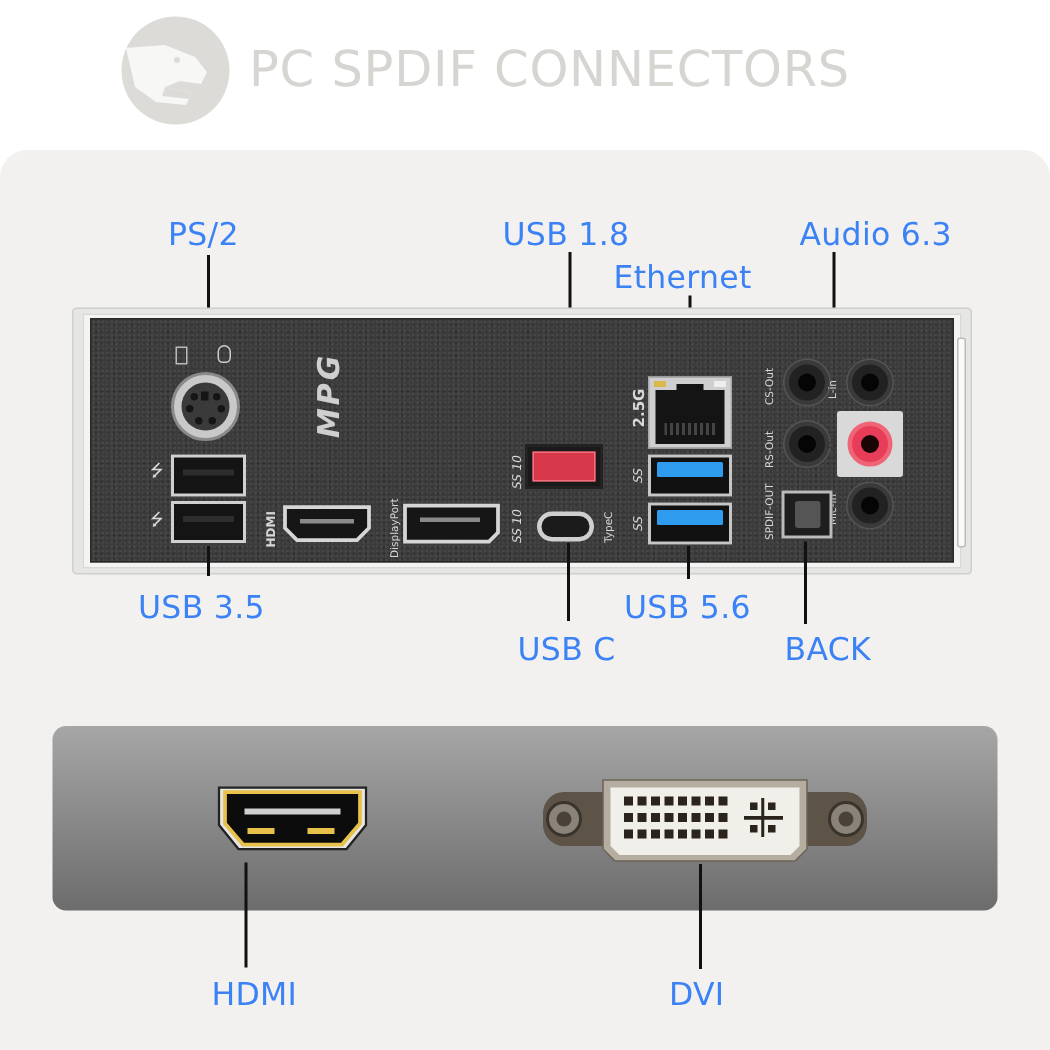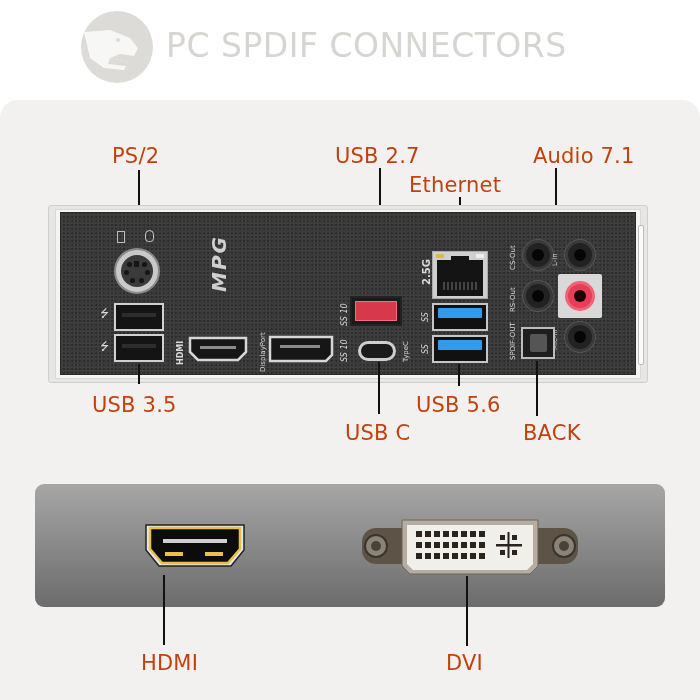--- a/index.html
+++ b/index.html
@@ -9,21 +9,21 @@
   .abs { position: absolute; }
 
   
   #logo { left: 80px; top: 10px; width: 74px; height: 74px; }
   #title { left: 166px; top: 26px; font-size: 33px; letter-spacing: 0.5px; color: #d6d5d1; font-weight: normal; white-space: nowrap; }
 
   
   #panel { left: 0; top: 100px; width: 700px; height: 600px; background: #f2f1ef; border-radius: 18px 18px 0 0; }
 
   
-  .lbl { position: absolute; font-size: 19px; color: #c2410c; white-space: nowrap; letter-spacing: 0.2px; }
+  .lbl { position: absolute; font-size: 19px; color: #3b82f6; white-space: nowrap; letter-spacing: 0.2px; }
   .lbl-big { font-size: 21px; }
   .vline { position: absolute; width: 2px; background: #111; }
 
   
   #shield-frame { left: 48px; top: 205px; width: 600px; height: 178px; background: #e6e6e4; border: 1px solid #cfcfcd; border-radius: 3px; }
   #shield-frame-in { left: 55px; top: 209px; width: 586px; height: 170px; background: #f4f4f3; border: 1px solid #d8d8d6; }
   #plate { left: 60px; top: 212px; width: 576px; height: 163px; background: #3b3b3b;
     background-image: radial-gradient(rgba(255,255,255,0.06) 1px, transparent 1px), radial-gradient(rgba(0,0,0,0.25) 1px, transparent 1px);
     background-size: 3px 3px, 4px 4px; background-position: 0 0, 1px 2px; border: 1px solid #2a2a2a; }
   #side-slot { left: 638px; top: 225px; width: 6px; height: 140px; border: 1px solid #bcbcba; border-radius: 2px; background: #fafafa; }
@@ -75,27 +75,27 @@
     <circle cx="38" cy="30" r="2" fill="#dcdbd7"></circle>
   </svg>
 </div>
 <div class="abs" id="title">PC SPDIF CONNECTORS</div>
 
 <div class="abs" id="panel"></div>
 
 <div class="lbl lbl-big" style="left:112px;top:144px;">PS/2</div>
 <div class="vline" style="left:138px;top:170px;height:80px;"></div>
 
-<div class="lbl lbl-big" style="left:335px;top:144px;">USB 2.7</div>
+<div class="lbl lbl-big" style="left:335px;top:144px;">USB 1.8</div>
 <div class="vline" style="left:379px;top:168px;height:128px;"></div>
 
 <div class="lbl lbl-big" style="left:409px;top:173px;">Ethernet</div>
 <div class="vline" style="left:459px;top:197px;height:54px;"></div>
 
-<div class="lbl lbl-big" style="left:533px;top:144px;">Audio 7.1</div>
+<div class="lbl lbl-big" style="left:533px;top:144px;">Audio 6.3</div>
 <div class="vline" style="left:555px;top:168px;height:76px;"></div>
 
 <div class="abs" id="shield-frame"></div>
 <div class="abs" id="shield-frame-in"></div>
 <div class="abs" id="side-slot"></div>
 <div class="abs" id="plate"></div>
 
 <div class="abs" style="left:117px;top:231px;width:8px;height:12px;border:1px solid #bbb;"></div>
 <div class="abs" style="left:145px;top:230px;width:9px;height:12px;border:1px solid #ccc;border-radius:5px 5px 4px 4px;"></div>
 

